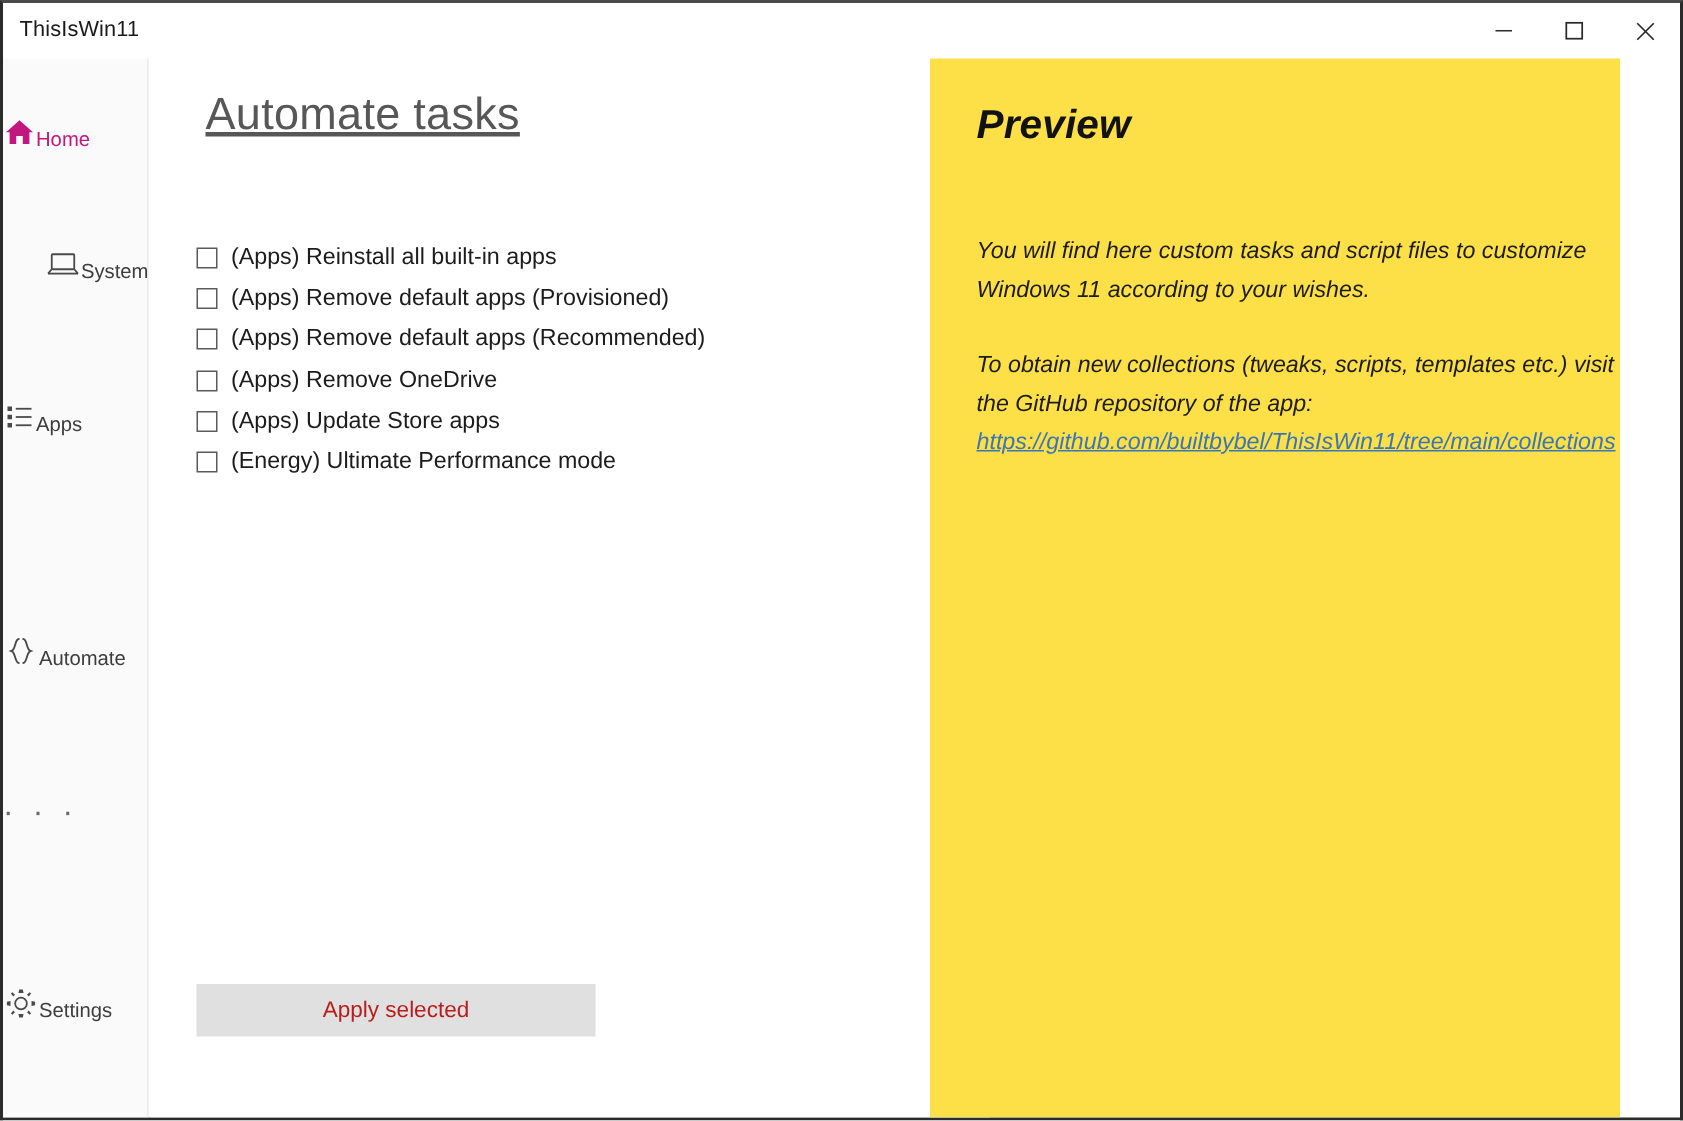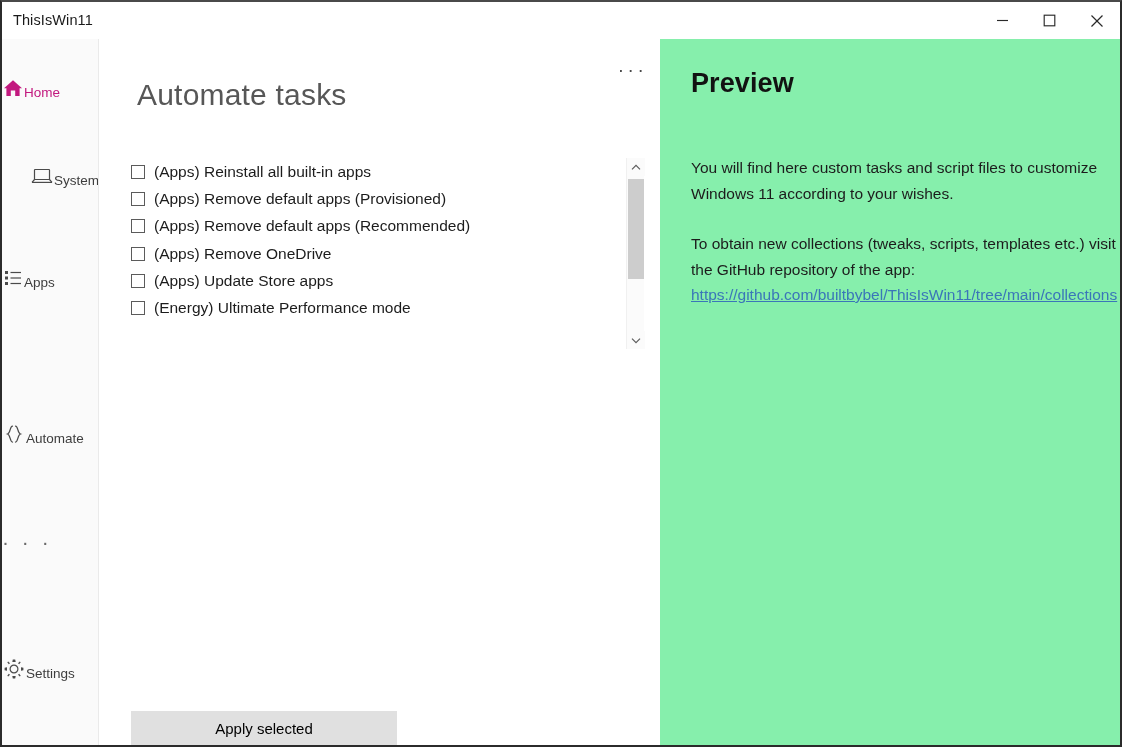--- a/index.html
+++ b/index.html
@@ -118,26 +118,27 @@
     top: 37px;
     left: 98px;
     width: 560px;
     height: 706px;
     background: #ffffff;
   }
 
   #page-title {
     position: absolute;
     left: 37px;
-    top: 39px;
+    top: 21px;
     font-size: 30px;
     font-weight: normal;
     color: #575757;
     letter-spacing: 0.2px;
     line-height: 1.1;
+    text-decoration: underline;
   }
 
   #overflow-menu-button {
     position: absolute;
     left: 510px;
     top: 14px;
     width: 42px;
     height: 32px;
     display: flex;
     align-items: center;
@@ -221,40 +222,41 @@
     width: 16px;
     height: 100px;
     background: #cdcdcd;
     cursor: default;
   }
 
   
   #apply-button {
     position: absolute;
     left: 31px;
-    top: 672px;
+    top: 617px;
     width: 266px;
     height: 35px;
     background: #e0e0e0;
     border: none;
     font-family: "Liberation Sans", sans-serif;
     font-size: 15px;
-    color: #000000;
+    color: #b91c1c;
     cursor: default;
     line-height: 1;
   }
 
   
   #preview-panel {
     position: absolute;
     top: 37px;
-    left: 658px;
+    left: 618px;
     width: 460px;
     height: 706px;
-    background: #86efac;
+    background: #fde047;
+    font-style: italic;
   }
   #preview-title {
     position: absolute;
     left: 31px;
     top: 30px;
     font-size: 27px;
     font-weight: bold;
     color: #121212;
     letter-spacing: 0.1px;
     line-height: 1.1;

